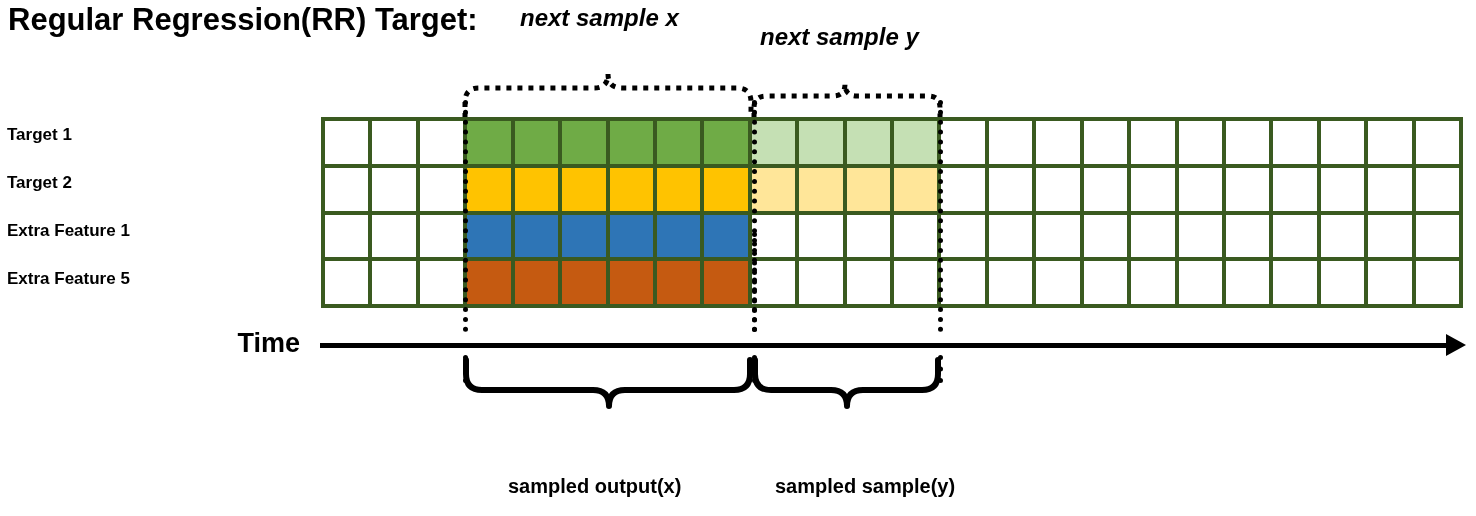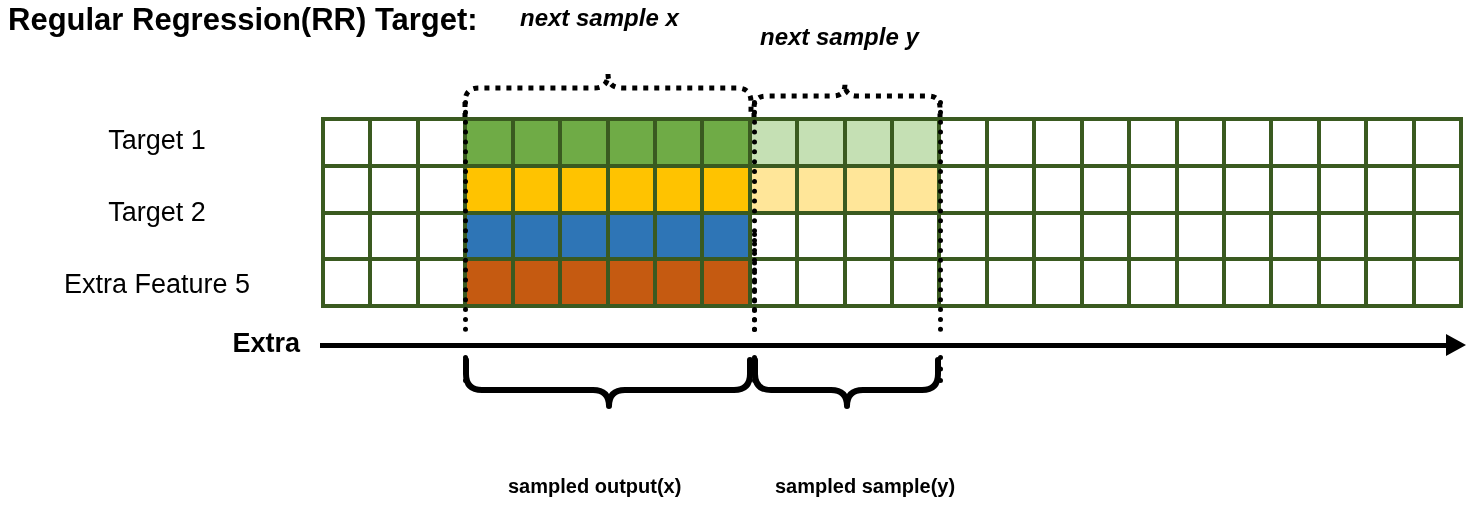--- a/index.html
+++ b/index.html
@@ -25,22 +25,22 @@
     box-sizing:border-box;
     display:flex; flex-direction:column;
     gap:4px; padding:4px;
   }
   .row{ display:flex; flex:1 1 0; gap:4px; min-height:0; }
   .cell{ flex:1 1 0; background:#ffffff; }
 
   
   .row-label{
     position:absolute; right:1167px; 
-    font-size:27px; font-weight:400; color:#000;
-    white-space:nowrap; text-align:center;
+    font-size:17px; font-weight:700; color:#000;
+    white-space:nowrap; text-align:left;
     width:300px; left:7px;
   }
 
   
   .time-label{
     position:absolute; left:120px; top:328px; width:180px;
     text-align:right; font-size:27px; font-weight:700; color:#000;
   }
   .axis-line{
     position:absolute; left:320px; top:343px; height:5px; width:1130px;
@@ -79,21 +79,22 @@
   <div class="sample-label" style="left:760px;top:4px;width:270px;margin-top:19px;">next sample y</div>
 
   <svg class="brace-svg" style="left:463px;top:40px;" width="290" height="78">
     <path d="M2,78 L2,62 Q2,48 16,48 L131,48 Q145,48 145,34 Q145,48 159,48 L274,48 Q288,48 288,62 L288,78" fill="none" stroke="#000" stroke-width="5" stroke-dasharray="5 6" stroke-linecap="butt"></path>
   </svg>
   <svg class="brace-svg" style="left:752px;top:60px;" width="190" height="58">
     <path d="M2,58 L2,48 Q2,36 14,36 L81,36 Q93,36 93,24 Q93,36 105,36 L176,36 Q188,36 188,48 L188,58" fill="none" stroke="#000" stroke-width="5" stroke-dasharray="5 6" stroke-linecap="butt"></path>
   </svg>
 
   <div class="row-label" style="top:125px;">Target 1</div>
-  <div class="row-label" style="top:173px;margin-top:24px;">Target 2</div>
+  <div class="row-label" style="top:173px;">Target 2</div>
+  <div class="row-label" style="top:221px;">Extra Feature 1</div>
   <div class="row-label" style="top:269px;">Extra Feature 5</div>
 
   <div id="grid" style="background: rgb(58, 90, 32);">
       <div class="row">
         <div class="cell" style="background: rgb(255, 255, 255);"></div>
         <div class="cell" style="background: rgb(255, 255, 255);"></div>
         <div class="cell" style="background: rgb(255, 255, 255);"></div>
         <div class="cell" style="background: rgb(111, 171, 70);"></div>
         <div class="cell" style="background: rgb(111, 171, 70);"></div>
         <div class="cell" style="background: rgb(111, 171, 70);"></div>
@@ -199,21 +200,21 @@
   <div class="vdot" style="left:463px;top:100px;height:232px;"></div>
   <div class="vdot" style="left:463px;top:355px;height:28px;"></div>
 
   <div class="vdot" style="left:752px;top:100px;height:232px;"></div>
   <div class="vdot" style="left:752px;top:232px;height:100px;"></div>
   <div class="vdot" style="left:752px;top:355px;height:28px;"></div>
 
   <div class="vdot" style="left:938px;top:100px;height:232px;"></div>
   <div class="vdot" style="left:938px;top:355px;height:28px;"></div>
 
-  <div class="time-label">Extra</div>
+  <div class="time-label">Time</div>
   <div class="axis-line"></div>
   <div class="axis-arrow"></div>
 
   <svg class="brace-svg" style="left:463px;top:360px;" width="290" height="56">
     <path d="M3,0 L3,14 Q3,30 19,30 L130,30 Q146,30 146,46 Q146,30 162,30 L271,30 Q287,30 287,14 L287,0" fill="none" stroke="#000" stroke-width="6" stroke-linecap="round" stroke-linejoin="round"></path>
   </svg>
   <svg class="brace-svg" style="left:752px;top:360px;" width="189" height="56">
     <path d="M3,0 L3,14 Q3,30 19,30 L79,30 Q95,30 95,46 Q95,30 111,30 L170,30 Q186,30 186,14 L186,0" fill="none" stroke="#000" stroke-width="6" stroke-linecap="round" stroke-linejoin="round"></path>
   </svg>
 

